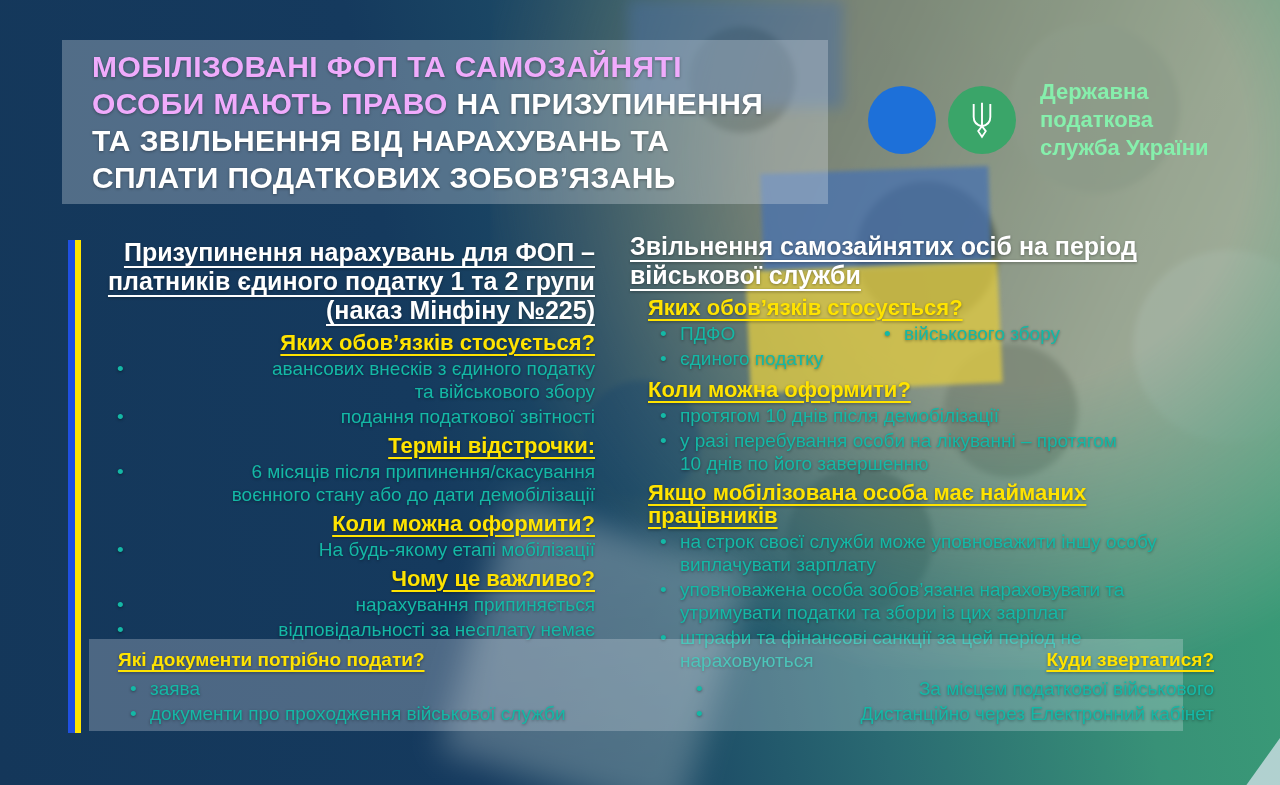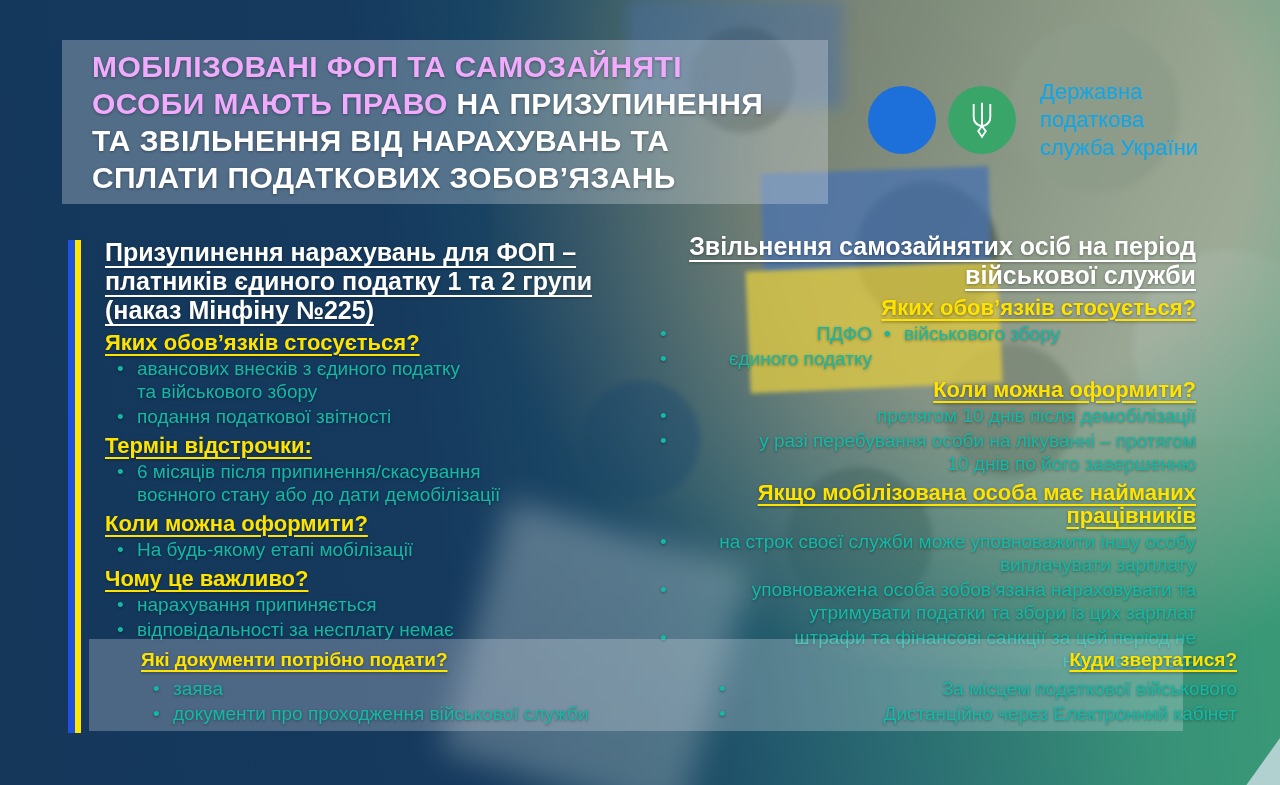--- a/index.html
+++ b/index.html
@@ -36,45 +36,45 @@
   
   .title-panel{position:absolute;left:62px;top:40px;width:766px;height:164px;background:rgba(226,232,238,.30);}
   .title-text{position:absolute;left:30px;top:8px;font-size:30px;line-height:37px;font-weight:bold;letter-spacing:.4px;text-shadow:0 1px 3px rgba(0,0,0,.35);white-space:nowrap;}
   .yel{color:#f0abfc;}
   .wht{color:#ffffff;}
   
   .logo{position:absolute;left:868px;top:78px;display:flex;align-items:center;}
   .circle{width:68px;height:68px;border-radius:50%;flex:0 0 auto;}
   .circle.blue{background:#1D70D9;}
   .circle.green{background:#3AA569;margin-left:12px;display:flex;align-items:center;justify-content:center;}
-  .logo-text{margin-left:24px;font-size:22px;line-height:28px;font-weight:normal;color:#0ea5e9;}
+  .logo-text{margin-left:24px;font-size:22px;line-height:28px;font-weight:bold;color:#86efac;}
   
   .accent-bar{position:absolute;left:68px;top:240px;width:13px;height:493px;
     background:linear-gradient(90deg,#2050E0 0 6.5px,#FFE500 6.5px 13px);}
   
   .col{position:absolute;color:#fff;}
   .col h2{margin:0 0 6px;font-size:25px;line-height:29px;font-weight:bold;color:#fff;
     text-decoration:underline;text-decoration-thickness:2px;text-underline-offset:5px;
     white-space:pre-line;text-shadow:0 1px 3px rgba(0,0,0,.35);}
   .sec{margin-top:6px;}
   .sec h3{margin:0 0 3px;font-size:22px;line-height:23px;font-weight:bold;color:#FFE300;
     text-decoration:underline;text-decoration-thickness:2px;text-underline-offset:4px;
     text-shadow:0 1px 3px rgba(0,0,0,.4);}
   ul{list-style:none;margin:0;padding:0 0 0 12px;}
   li{position:relative;padding-left:20px;font-size:19px;line-height:23px;font-weight:normal;color:#14b8a6;
     white-space:pre-line;margin-bottom:2px;text-shadow:0 1px 3px rgba(0,0,0,.4);}
   li::before{content:"•";position:absolute;left:0;top:0;}
-  .left-col{left:105px;top:238px;width:490px;}
-  .right-col{left:630px;top:232px;width:566px;text-align:right;}
+  .left-col{left:105px;top:238px;width:490px;text-align:right;}
+  .right-col{left:630px;top:232px;width:566px;}
   .right-col .sec{padding-left:18px;}
   .two-col{display:flex;}
   .two-col ul:first-child{width:212px;flex:0 0 auto;}
   
   .bottom-panel{position:absolute;left:89px;top:639px;width:1094px;height:92px;background:rgba(228,234,239,.27);}
-  .bottom-sec{position:absolute;color:#fff;margin-left:23px;}
+  .bottom-sec{position:absolute;color:#fff;}
   .bottom-sec h3{margin:0 0 6px;font-size:19px;line-height:23px;font-weight:bold;color:#FFE300;
     text-decoration:underline;text-decoration-thickness:2px;text-underline-offset:4px;
     text-shadow:0 1px 3px rgba(0,0,0,.4);}
   .bottom-sec li{line-height:24px;margin-bottom:1px;}
   .bottom-left{left:118px;top:648px;width:530px;}
   .bottom-right{left:684px;top:648px;width:530px;text-align:right;}
 </style>
 </head>
 <body>
 

